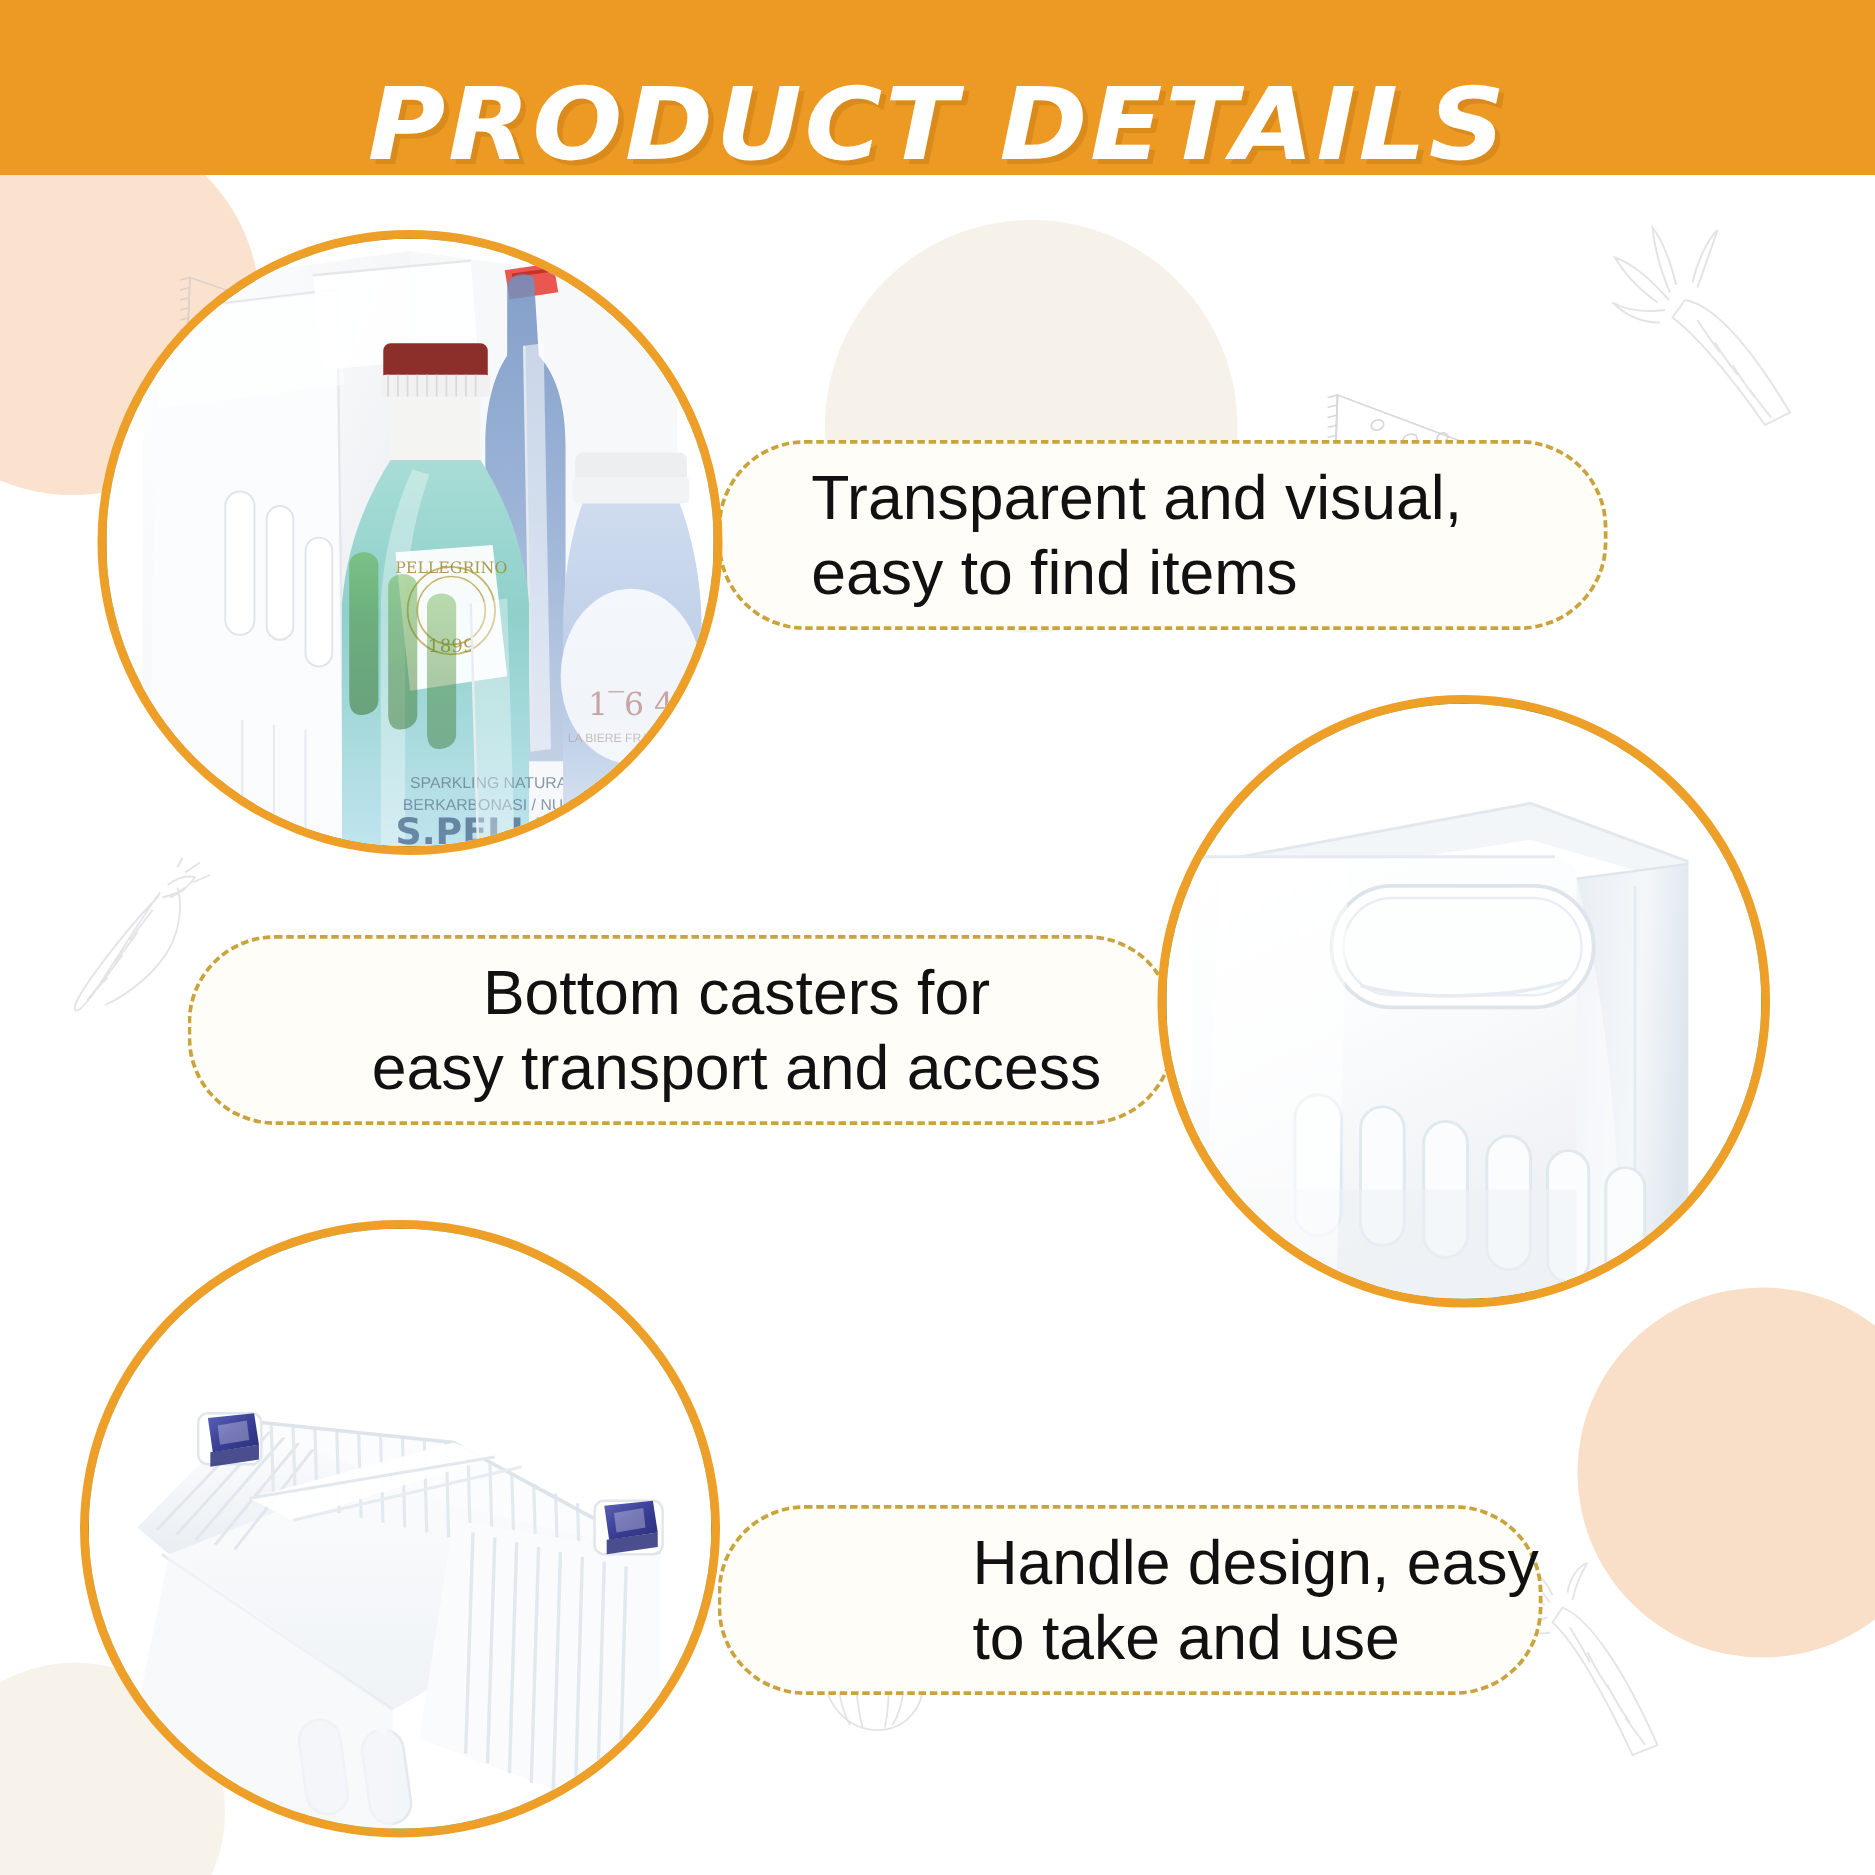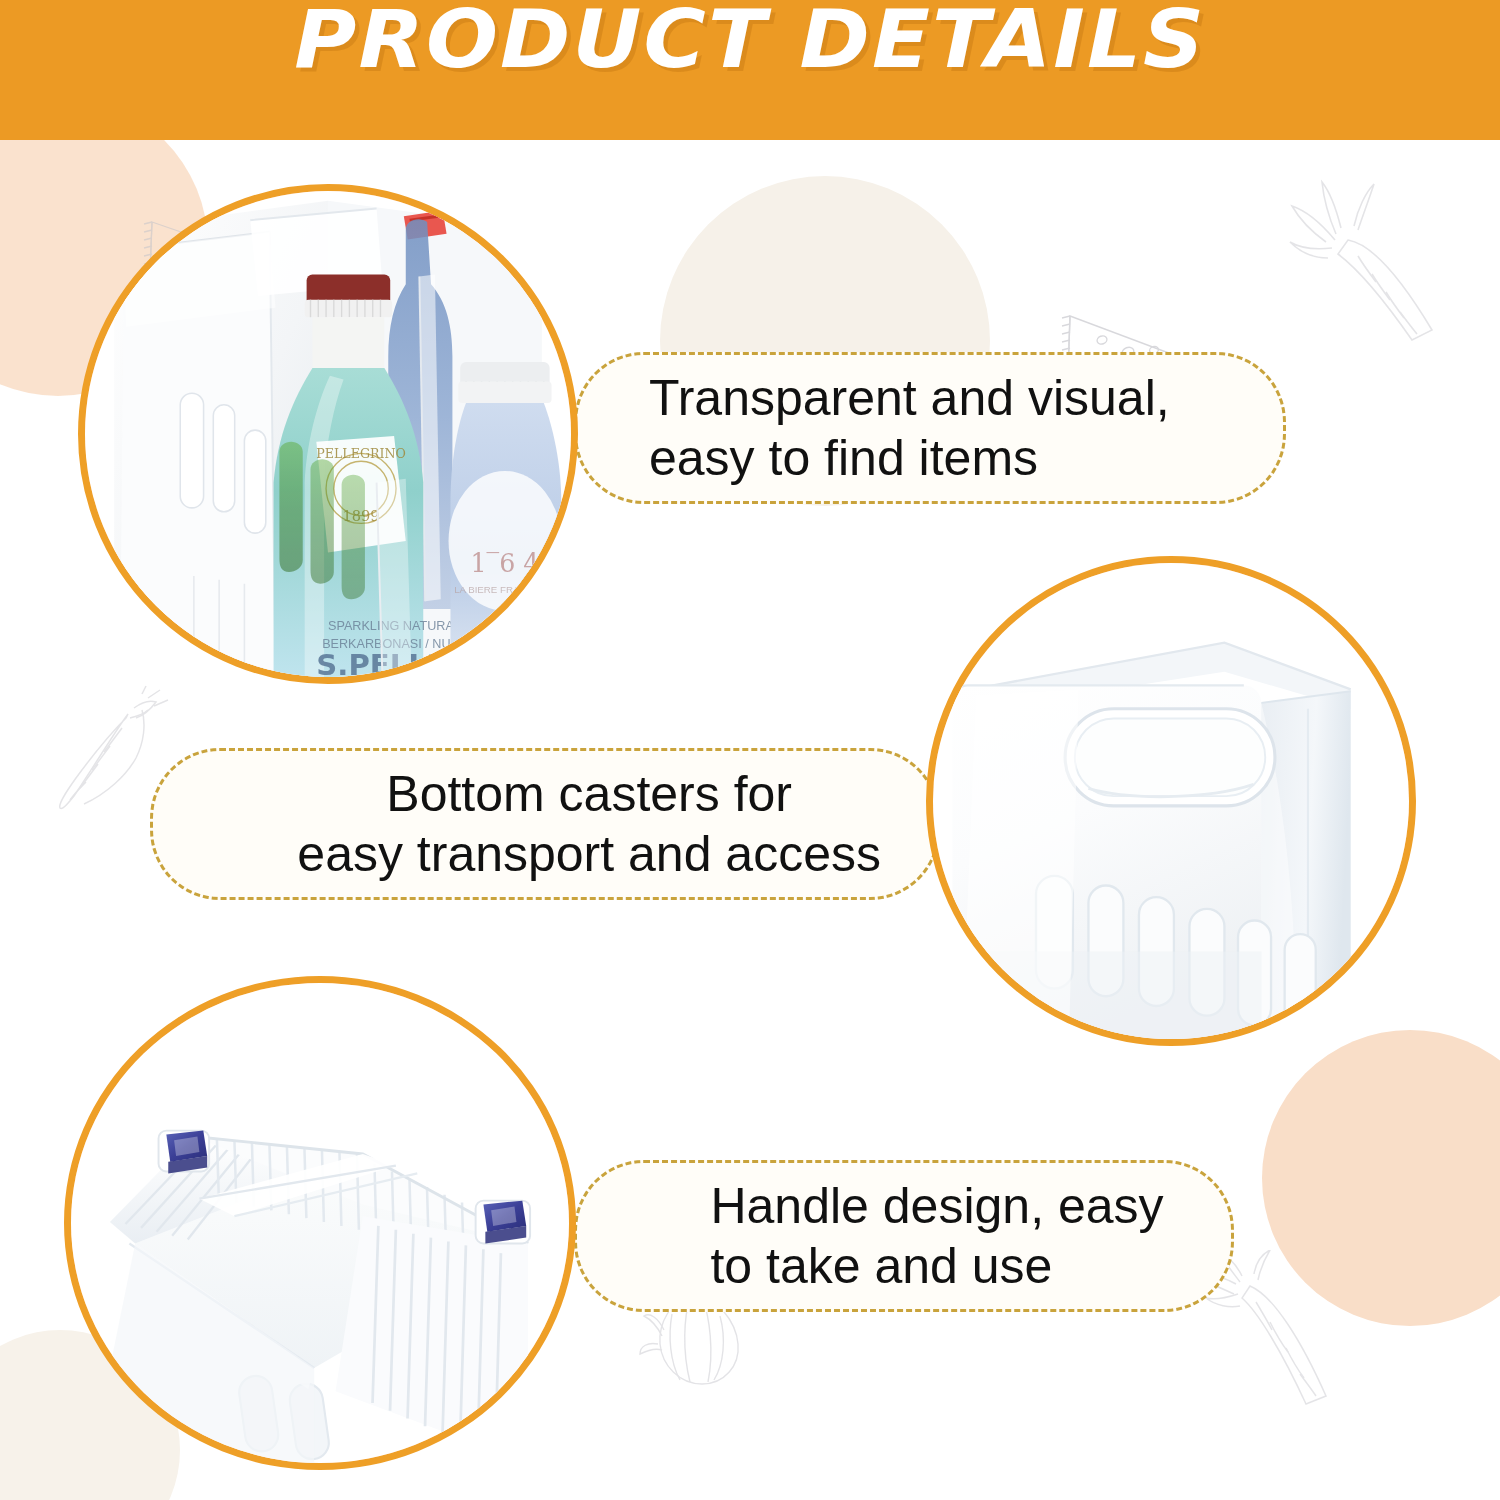--- a/index.html
+++ b/index.html
@@ -52,21 +52,21 @@
   .doodle { position: absolute; opacity: .55; }
   .doodle svg { display: block; }
 
   
   .banner {
     position: absolute;
     left: 0; top: 0;
     width: 1500px; height: 140px;
     background: #ec9a24;
     display: flex;
-    align-items: flex-start;
+    align-items: flex-end;
     justify-content: center;
     z-index: 6;
   }
   .banner-title {
     color: #ffffff;
     font-family: "DejaVu Sans", sans-serif;
     font-weight: bold;
     font-style: italic;
     font-size: 80px;
     letter-spacing: 2px;
@@ -105,35 +105,35 @@
 
   #callout-2 {
     left: 150px; top: 748px;
     width: 790px; height: 152px;
     padding-right: 56px;
     justify-content: flex-end;
   }
   #callout-2 .callout-text { text-align: center; }
 
   #callout-3 {
-    left: 574px; top: 1160px;
+    left: 574px; top: 1204px;
     width: 660px; height: 152px;
     padding-left: 66px;
-    justify-content: center;
+    justify-content: flex-end;
   }
   #callout-3 .callout-text { text-align: left; }
 
   
   .photo-circle {
     position: absolute;
     border-radius: 50%;
     border: 7px solid #ee9f27;
     box-sizing: border-box;
     overflow: hidden;
-    background: #fdba74;
+    background: #4d7c0f;
     z-index: 4;
   }
   #photo-1 { left: 78px;  top: 184px;  width: 500px; height: 500px; }
   #photo-2 { left: 926px; top: 556px;  width: 490px; height: 490px; }
   #photo-3 { left: 64px;  top: 976px;  width: 512px; height: 494px; }
 
   .photo-inner { position: absolute; inset: 0; }
   .photo-inner svg { display: block; width: 100%; height: 100%; }
 </style>
 </head>

